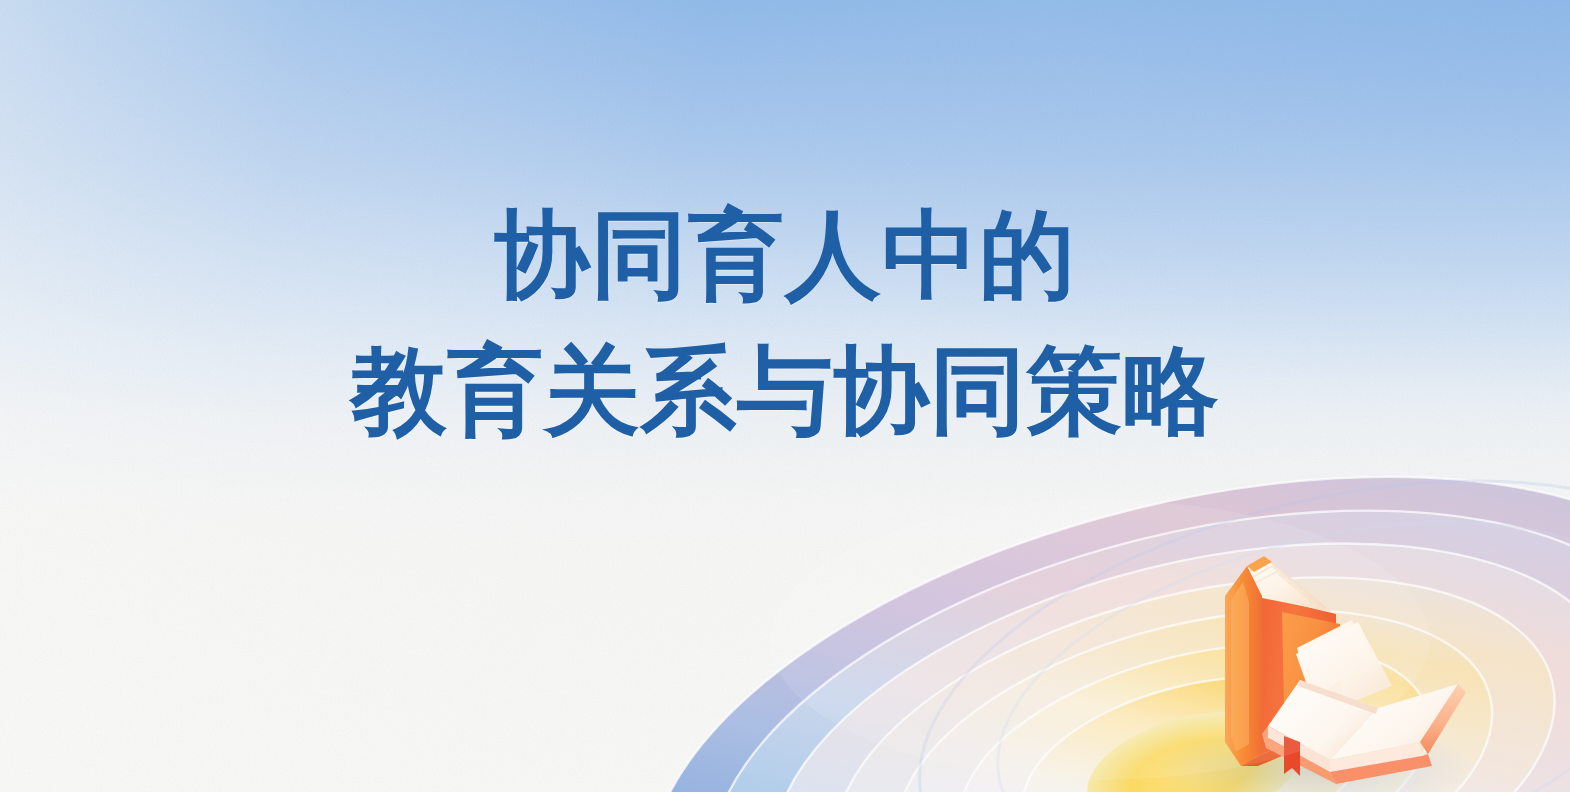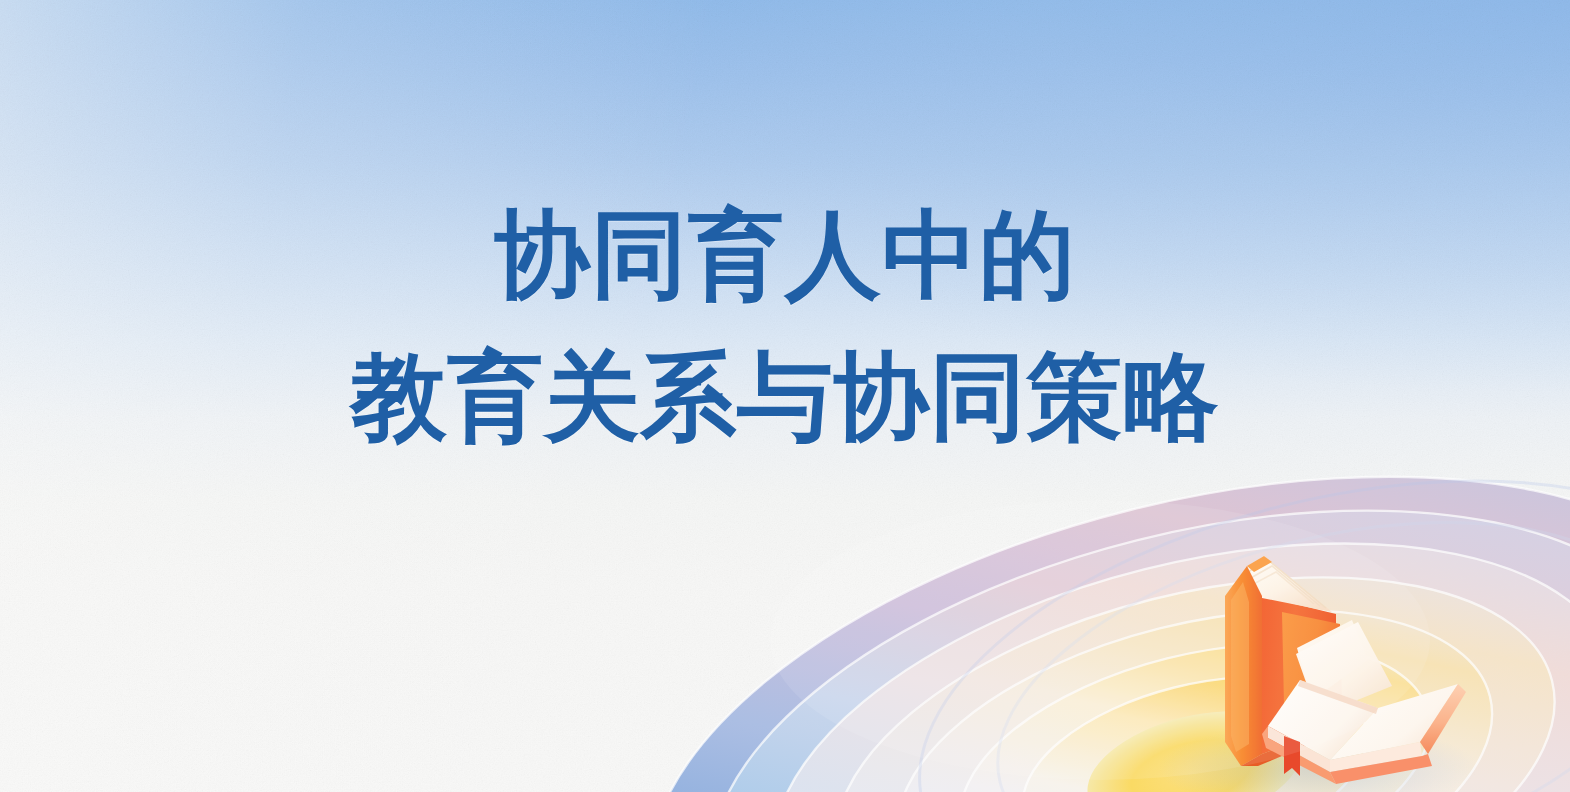--- a/index.html
+++ b/index.html
@@ -81,21 +81,21 @@
     text-shadow: 0 1px 0 rgba(255,255,255,0.35);
   }
   .title-line.l1 {
     font-size: 96px;
     line-height: 118px;
     letter-spacing: 0.01em;
   }
   .title-line.l2 {
     font-size: 96px;
     line-height: 122px;
-    margin-top: 22px;
+    margin-top: 16px;
     letter-spacing: 0.005em;
   }
 
   
   .deco {
     position: absolute;
     left: 0;
     top: 0;
     width: 1570px;
     height: 792px;

